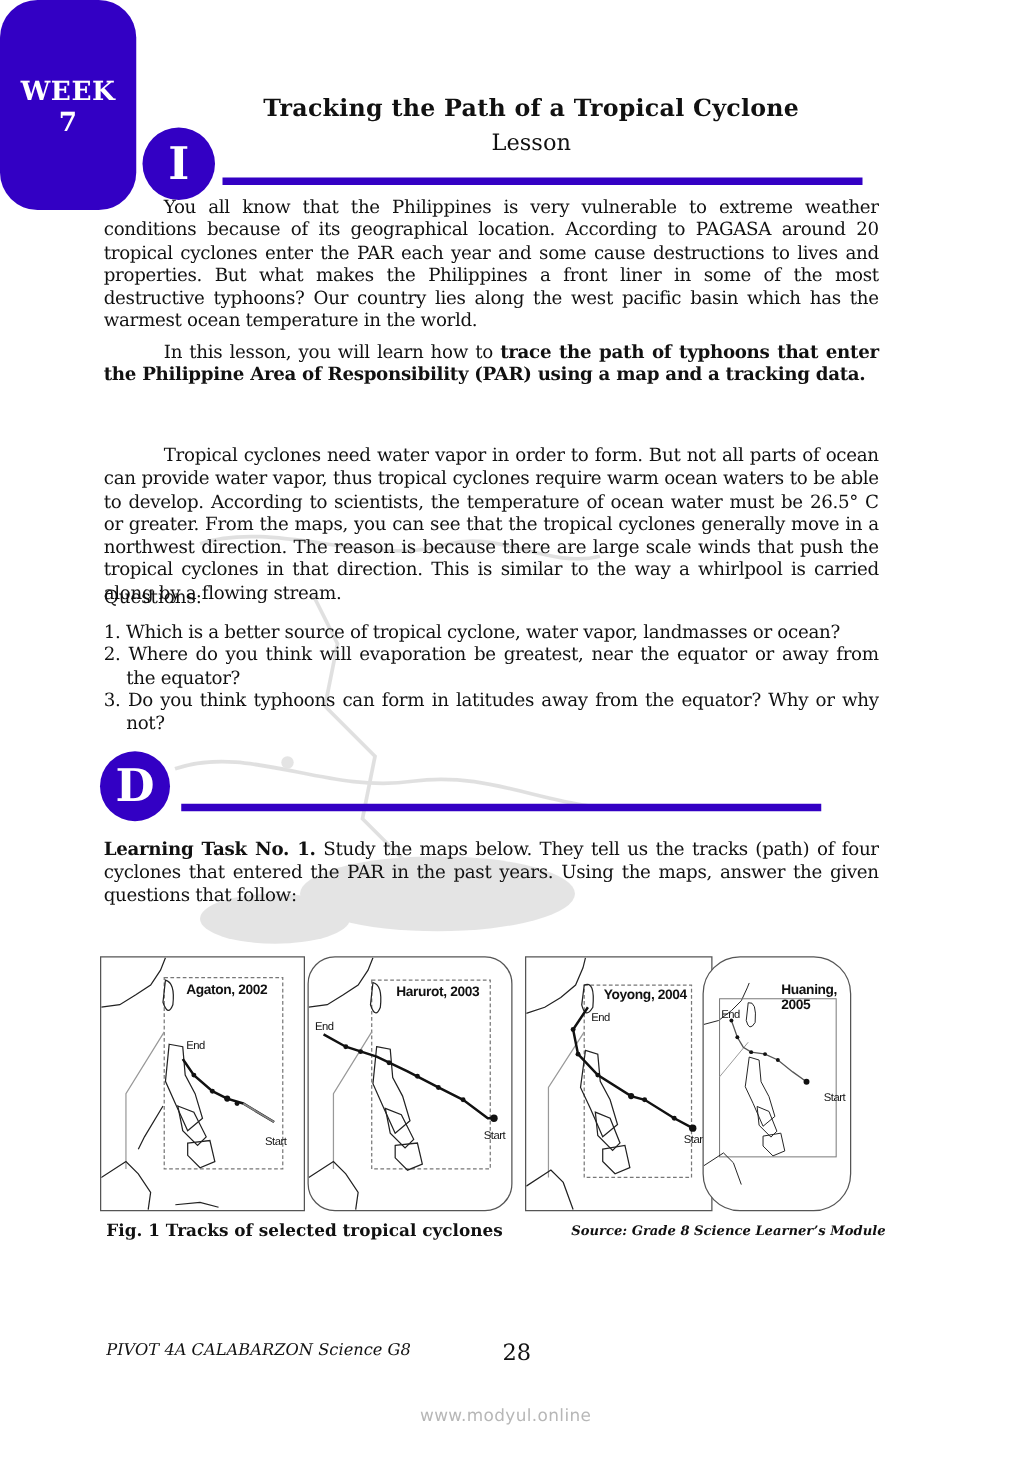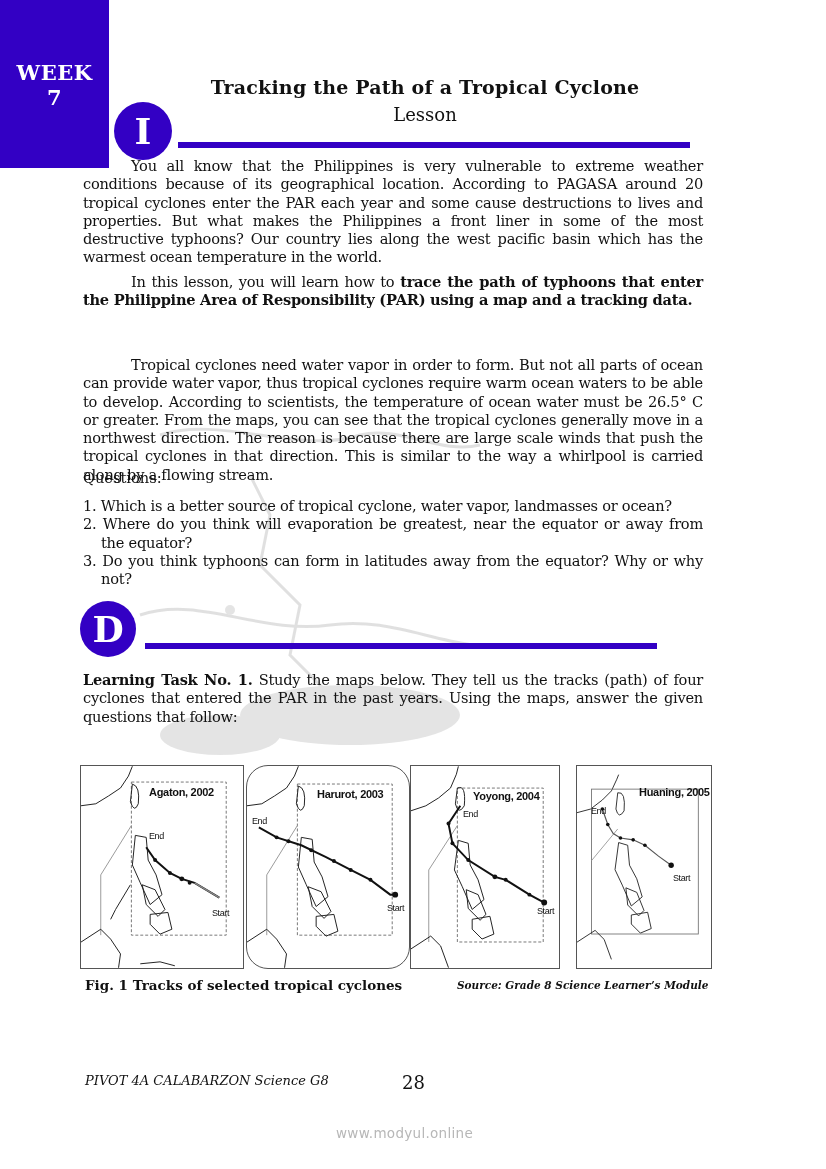--- a/index.html
+++ b/index.html
@@ -7,20 +7,21 @@
     width: 826px; height: 1169px; position: relative; overflow: hidden;
     background: #ffffff; color: #111;
     font-family: "DejaVu Serif", "Liberation Serif", serif;
   }
   .week-tab {
     position: absolute; left: 0; top: 0; width: 109px; height: 168px;
     background: #3300c4; color: #fff; text-align: center;
     font-family: "DejaVu Serif", serif; font-weight: bold; font-size: 21px;
     line-height: 25px; box-sizing: border-box; padding-top: 60px;
     letter-spacing: 0.5px;
+    border-radius: 30px;
   }
   .title {
     position: absolute; left: 200px; top: 76px; width: 450px; text-align: center;
     font-weight: bold; font-size: 19px; letter-spacing: 0.2px;
   }
   .subtitle {
     position: absolute; left: 200px; top: 104px; width: 450px; text-align: center;
     font-size: 18px;
   }
   .circle {
@@ -158,21 +159,21 @@
           <circle cx="105" cy="105" r="2"></circle>
           <circle cx="125" cy="115" r="2"></circle>
           <circle cx="150" cy="130" r="3"></circle>
         </g>
     </svg>
     <div class="map-label" style="left:70px; top:22px;">Harurot, 2003</div>
     <div class="tiny" style="left:5px; top:50px;">End</div>
     <div class="tiny" style="left:140px; top:137px;">Start</div>
   </div>
 
-  <div class="map" style="left:330px; width:150px;">
+  <div class="map" style="left:340px; width:150px;">
     <svg viewBox="0 0 150 204">
       <path d="M0 45 L15 40 L28 32 L40 22 L46 8 L48 0" fill="none" stroke="#222" stroke-width="1"></path>
       <rect x="47" y="22" width="87" height="156" fill="none" stroke="#777" stroke-dasharray="3,2"></rect>
       <path d="M47 60 L18 105 L18 178" fill="none" stroke="#999" stroke-width="1"></path>
       <path d="M47 22 Q56 18 54 40 Q48 50 45 38 Z" fill="none" stroke="#222"></path>
       <path d="M48 75 L58 78 L60 100 L68 115 L74 135 L62 145 L52 122 L44 105 Z" fill="none" stroke="#222"></path>
       <path d="M56 125 L68 130 L76 150 L70 156 L58 144 Z" fill="none" stroke="#222"></path>
       <path d="M62 155 L80 152 L84 170 L72 175 L62 165 Z" fill="none" stroke="#222"></path>
       <path d="M0 185 L20 172 L30 182 L38 204" fill="none" stroke="#222"></path>
       <polyline points="50,40 38,58 42,78 58,95 85,112 96,115 120,130 135,138" fill="none" stroke="#111" stroke-width="2"></polyline>
@@ -184,21 +185,21 @@
           <circle cx="96" cy="115" r="2"></circle>
           <circle cx="120" cy="130" r="2"></circle>
           <circle cx="135" cy="138" r="3"></circle>
         </g>
     </svg>
     <div class="map-label" style="left:62px; top:24px;">Yoyong, 2004</div>
     <div class="tiny" style="left:52px; top:43px;">End</div>
     <div class="tiny" style="left:126px; top:140px;">Start</div>
   </div>
 
-  <div class="map" style="left:496px; width:136px;">
+  <div class="map" style="left:482px; width:119px;border-radius:30px;">
     <svg viewBox="0 0 148 204">
       <path d="M0 42 L15 38 L28 28 L38 18 L44 5 L46 0" fill="none" stroke="#222" stroke-width="1"></path>
       <rect x="16" y="16" width="118" height="160" fill="none" stroke="#777"></rect>
       <path d="M45 60 L16 95" fill="none" stroke="#999" stroke-width="1"></path>
       <path d="M45 20 Q54 18 52 40 Q46 50 43 38 Z" fill="none" stroke="#222"></path>
       <path d="M46 75 L56 78 L58 100 L66 115 L72 135 L60 145 L50 122 L42 105 Z" fill="none" stroke="#222"></path>
       <path d="M54 125 L66 130 L74 150 L68 156 L56 144 Z" fill="none" stroke="#222"></path>
       <path d="M60 155 L78 152 L82 170 L70 175 L60 165 Z" fill="none" stroke="#222"></path>
       <path d="M0 185 L20 172 L30 182 L38 204" fill="none" stroke="#222"></path>
       <polyline points="28,38 34,55 40,65 48,70 62,72 75,78 90,90 104,100" fill="none" stroke="#555" stroke-width="1.3"></polyline>

